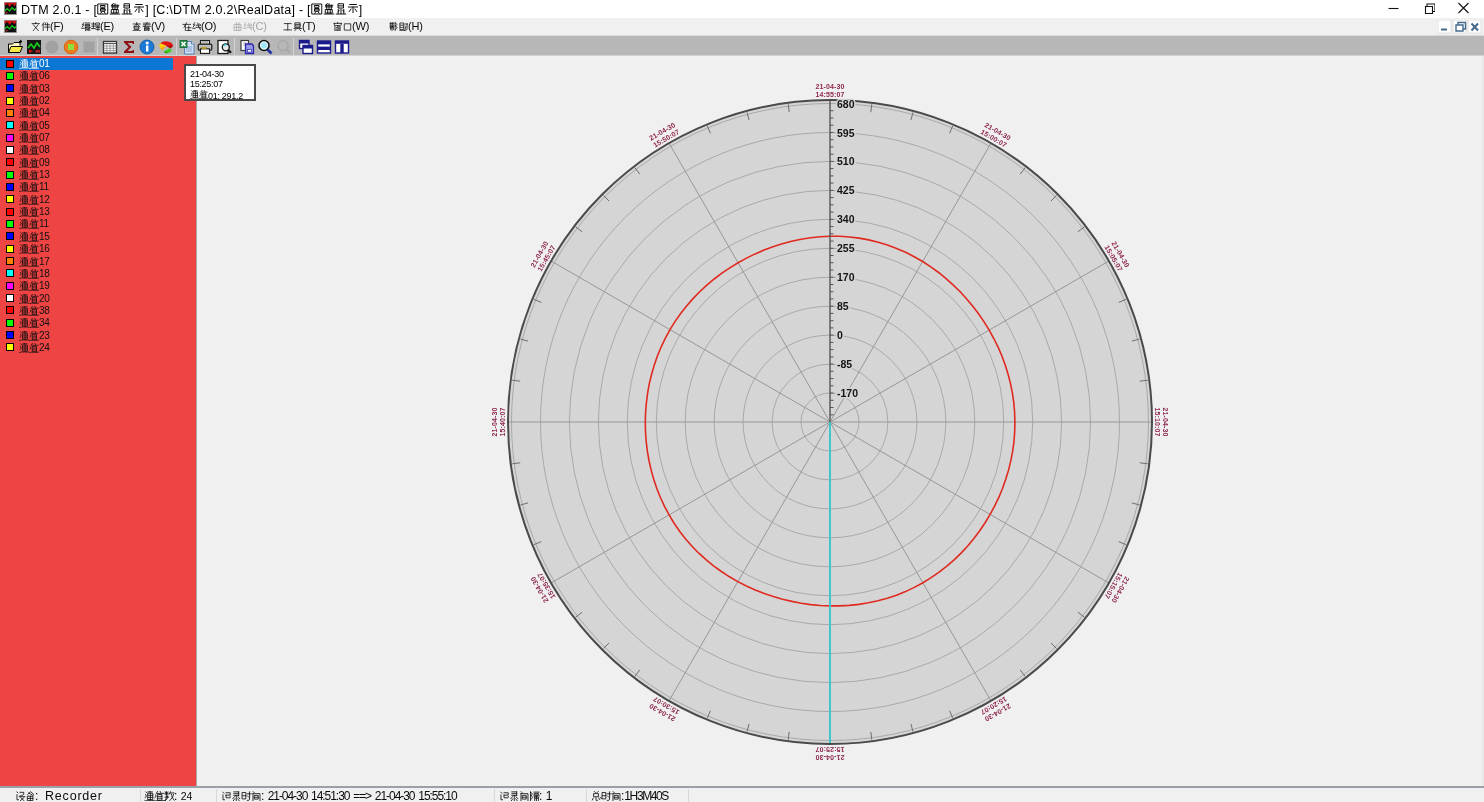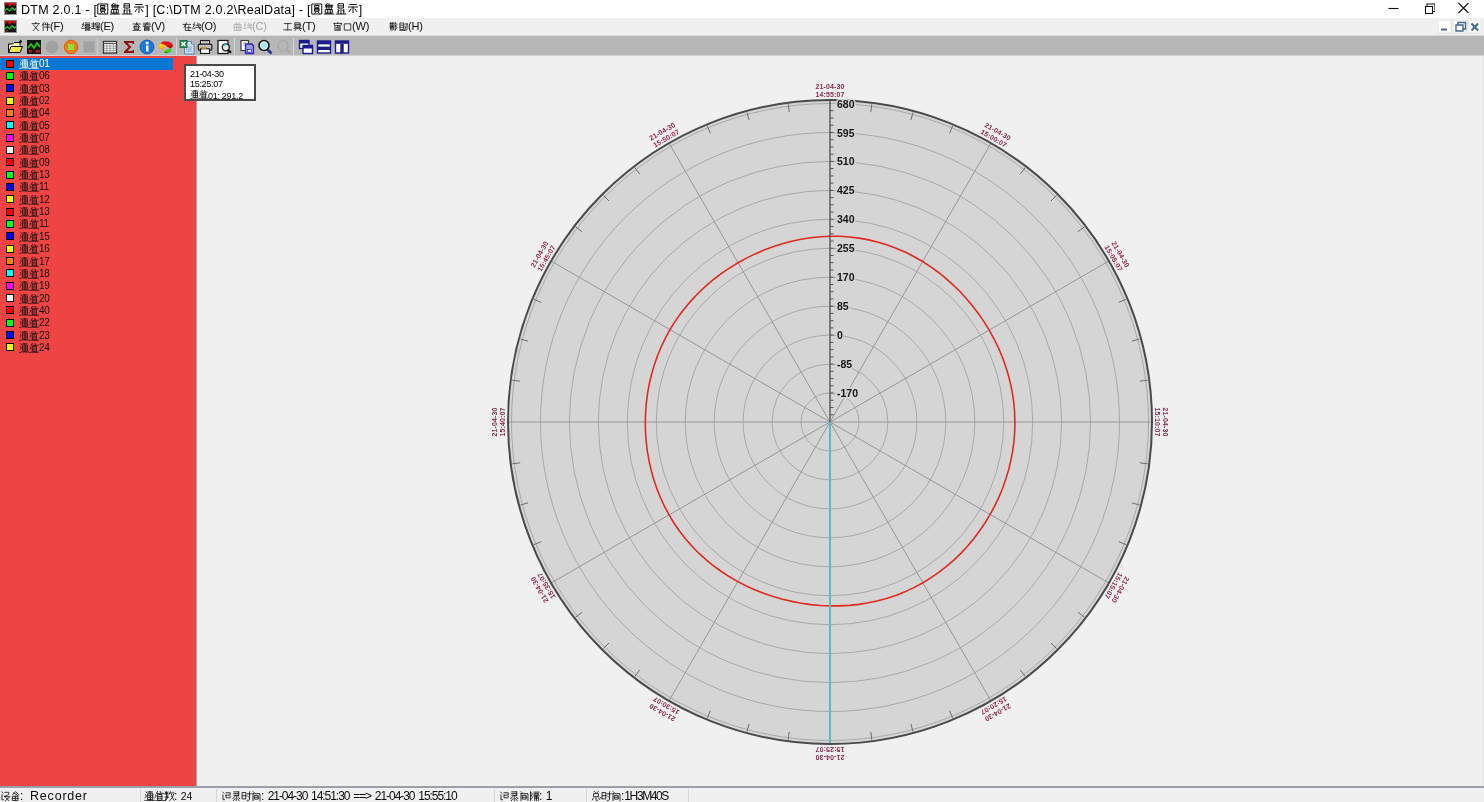--- a/index.html
+++ b/index.html
@@ -597,26 +597,26 @@
           </svg><span class="num">19</span></div>
         <div class="row"><span class="sw" style="background:#ffffff"></span><svg class="cj" viewBox="0 0 96 96">
             <use href="#cj-tong"></use>
           </svg><svg class="cj" viewBox="0 0 96 96">
             <use href="#cj-dao"></use>
           </svg><span class="num">20</span></div>
         <div class="row"><span class="sw" style="background:#ff0000"></span><svg class="cj" viewBox="0 0 96 96">
             <use href="#cj-tong"></use>
           </svg><svg class="cj" viewBox="0 0 96 96">
             <use href="#cj-dao"></use>
-          </svg><span class="num">40</span></div>
+          </svg><span class="num">38</span></div>
         <div class="row"><span class="sw" style="background:#00ff00"></span><svg class="cj" viewBox="0 0 96 96">
             <use href="#cj-tong"></use>
           </svg><svg class="cj" viewBox="0 0 96 96">
             <use href="#cj-dao"></use>
-          </svg><span class="num">22</span></div>
+          </svg><span class="num">34</span></div>
         <div class="row"><span class="sw" style="background:#0000ff"></span><svg class="cj" viewBox="0 0 96 96">
             <use href="#cj-tong"></use>
           </svg><svg class="cj" viewBox="0 0 96 96">
             <use href="#cj-dao"></use>
           </svg><span class="num">23</span></div>
         <div class="row"><span class="sw" style="background:#ffff00"></span><svg class="cj" viewBox="0 0 96 96">
             <use href="#cj-tong"></use>
           </svg><svg class="cj" viewBox="0 0 96 96">
             <use href="#cj-dao"></use>
           </svg><span class="num">24</span></div>
@@ -624,21 +624,21 @@
     </div>
  <div id="tooltip">21-04-30<br>15:25:07<br><svg class="cj" viewBox="0 0 96 96">
         <use href="#cj-tong"></use>
       </svg><svg class="cj" viewBox="0 0 96 96">
         <use href="#cj-dao"></use>
       </svg>01: 291.2</div>
 </div>
 
 <div id="redge" style="position:absolute;right:0;top:56px;width:2px;height:731px;background:#e8e8e8"></div>
 <div id="statusbar">
- <span class="st" style="left:0"><svg class="cj" viewBox="0 0 96 96">
+ <span class="st" style="left:15px"><svg class="cj" viewBox="0 0 96 96">
         <use href="#cj-she"></use>
       </svg><svg class="cj" viewBox="0 0 96 96">
         <use href="#cj-bei"></use>
       </svg>: &nbsp;<span style="font-size:12.5px;letter-spacing:0.8px">Recorder</span></span>
  <span class="ssep" style="left:140px"></span>
  <span class="st" style="left:144px"><svg class="cj" viewBox="0 0 96 96">
         <use href="#cj-tong"></use>
       </svg><svg class="cj" viewBox="0 0 96 96">
         <use href="#cj-dao"></use>
       </svg><svg class="cj" viewBox="0 0 96 96">

